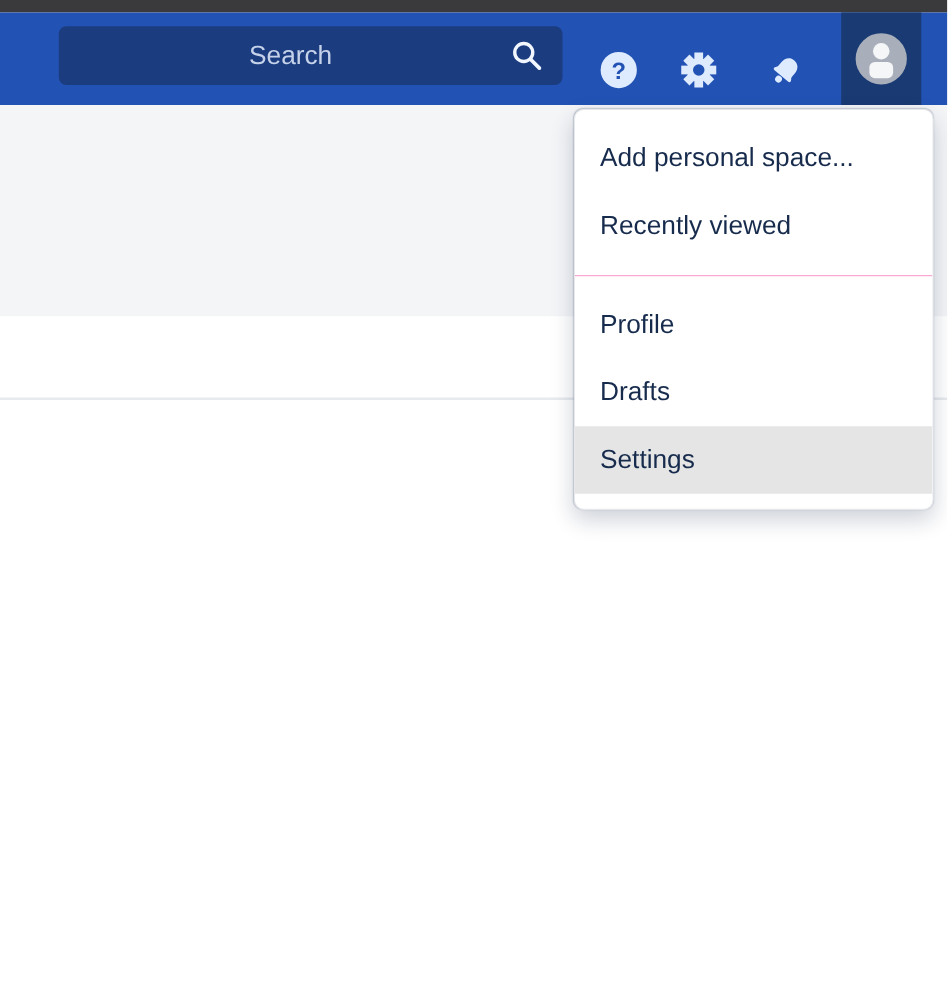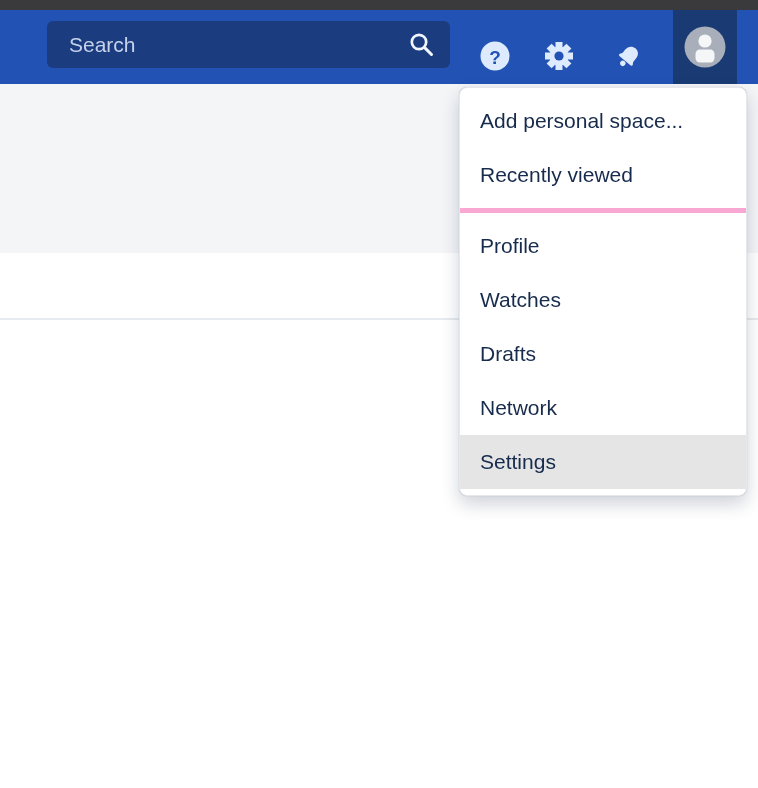--- a/index.html
+++ b/index.html
@@ -19,20 +19,21 @@
 
   .search-box {
     position: absolute; left: 47px; top: 11px; width: 403px; height: 47px;
     background: #1B3D80; border-radius: 6px;
   }
   .search-box input {
     position: absolute; left: 0; top: 0; width: 100%; height: 100%;
     background: transparent; border: none; outline: none;
     color: #ffffff; font-size: 21px; padding: 0 54px 0 22px;
     font-family: "Liberation Sans", "DejaVu Sans", sans-serif;
+    text-align: center;
   }
   .search-box input::placeholder { color: #C6D2E9; opacity: 1; }
   .search-glyph { position: absolute; right: 12px; top: 8px; width: 32px; height: 32px; }
 
   .icon-btn {
     position: absolute; top: 27px; width: 40px; height: 40px;
     display: flex; align-items: center; justify-content: center;
     background: transparent; border: none; cursor: pointer;
   }
   .btn-help { left: 475px; }
@@ -49,22 +50,22 @@
   .band-gray { position: absolute; left: 0; top: 84px; width: 758px; height: 169px; background: #F4F5F7; }
   .page-divider { position: absolute; left: 0; top: 318px; width: 758px; height: 2px; background: #E7EAEE; }
 
   
   .account-menu {
     position: absolute; left: 459px; top: 87px; width: 288px;
     background: #ffffff; border: 1px solid #E6E8EC; border-radius: 8px;
     box-shadow: 0 8px 18px rgba(9,30,66,0.20), 0 0 1px rgba(9,30,66,0.25);
     z-index: 10; overflow: hidden;
   }
-  .menu-section { padding: 6px 0; }
-  .menu-section + .menu-section { border-top: 5px solid #f9a8d4; }
+  .menu-section { padding: 12px 0; }
+  .menu-section + .menu-section { border-top: 1px solid #f9a8d4; }
   .menu-item {
     height: 54px; line-height: 54px; padding: 0 20px;
     font-size: 21px; color: #172B4D; white-space: nowrap; cursor: pointer;
   }
   .menu-item.highlighted { background: #e5e5e5; }
 </style>
 </head>
 <body>
 
 <div class="screen">
@@ -134,20 +135,18 @@
   <div class="band-gray"></div>
   <div class="page-divider"></div>
 
   <div class="account-menu">
       <div class="menu-section">
         <div class="menu-item">Add personal space...</div>
         <div class="menu-item">Recently viewed</div>
       </div>
       <div class="menu-section">
         <div class="menu-item">Profile</div>
-        <div class="menu-item">Watches</div>
         <div class="menu-item">Drafts</div>
-        <div class="menu-item">Network</div>
         <div class="menu-item highlighted">Settings</div>
       </div>
     </div>
 
 </div>
 
 </body></html>

